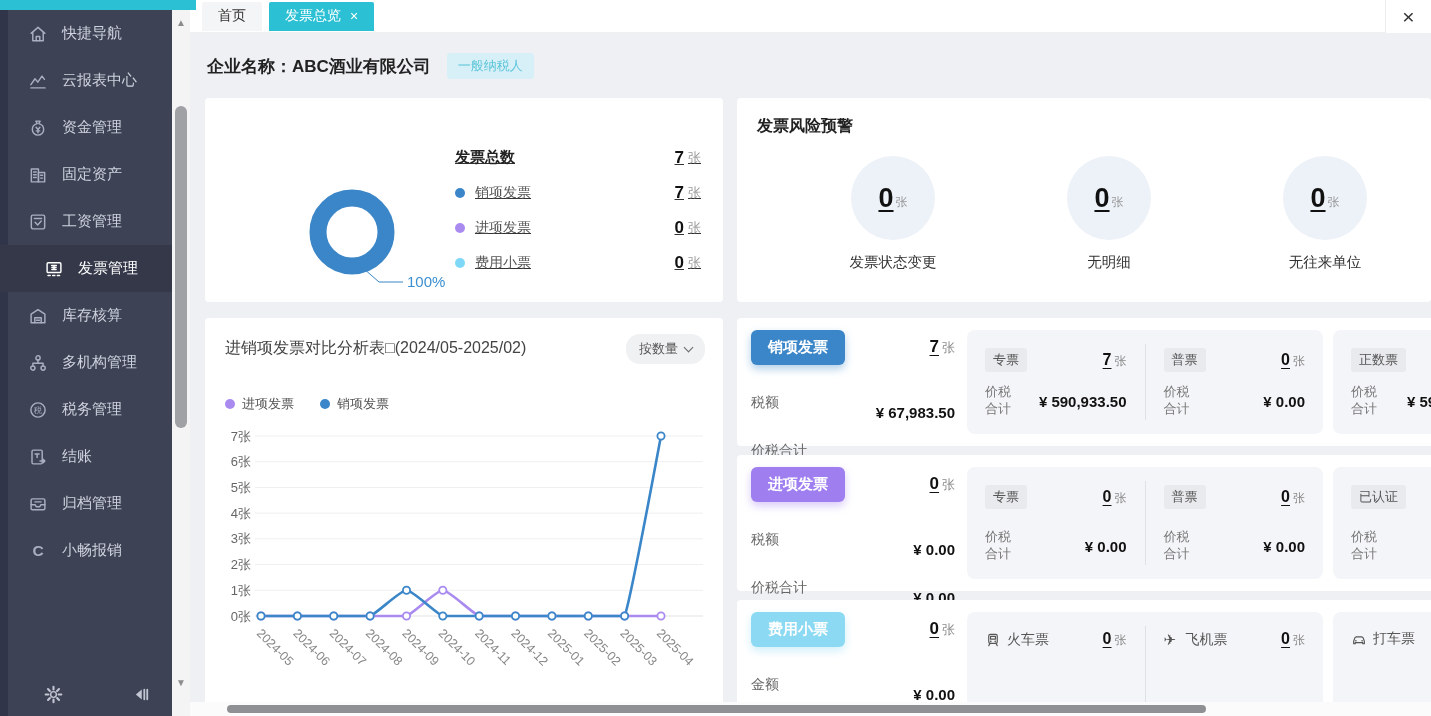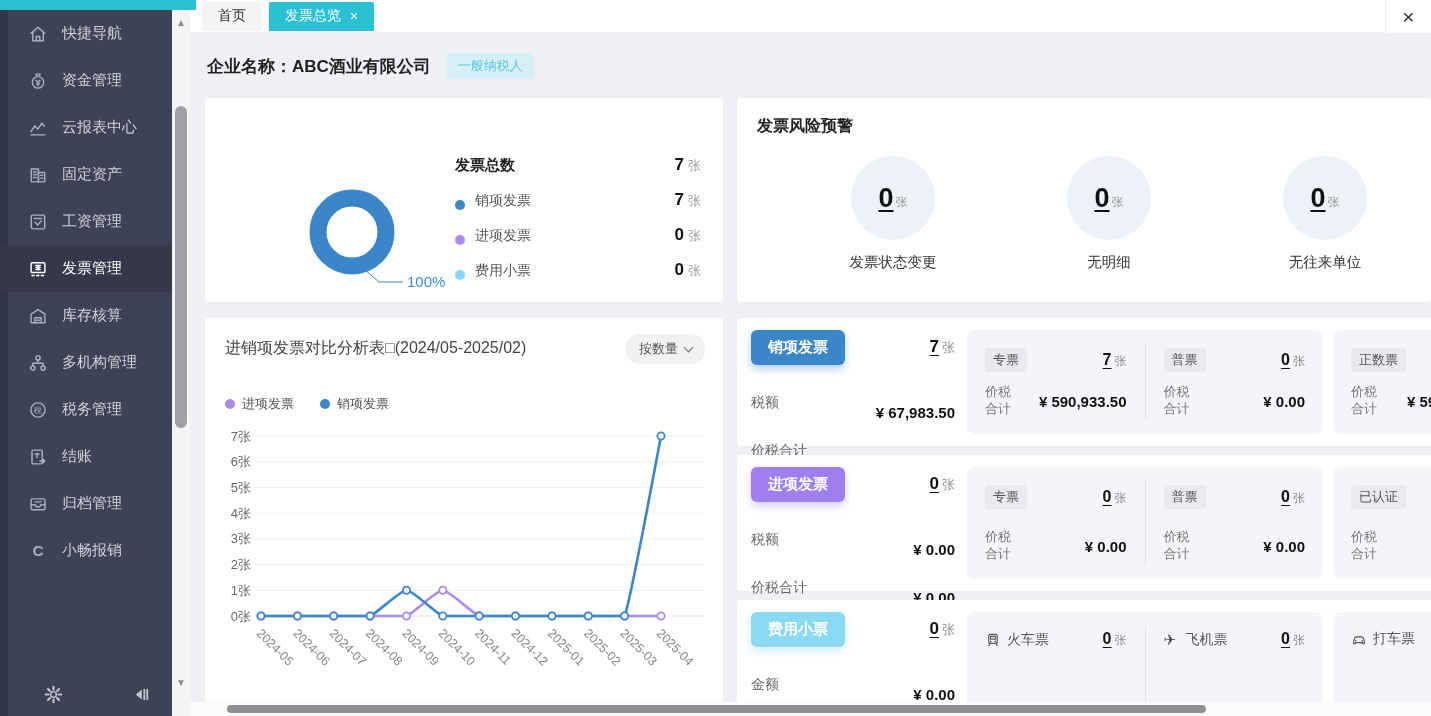--- a/index.html
+++ b/index.html
@@ -7,21 +7,21 @@
   body { font-family: "Liberation Sans", "DejaVu Sans", sans-serif; background: #fff; position: relative; color: #333; }
 
   
   .sidebar { position: absolute; left: 0; top: 0; width: 190px; height: 716px; background: #3d4254; }
   .side-edge { position: absolute; left: 0; top: 0; width: 8px; height: 716px; background: #31354a; }
   .side-accent { position: absolute; left: 0; top: 0; width: 196px; height: 10px; background: #2bc0d4; z-index: 6; }
   .side-menu { position: absolute; left: 8px; top: 10px; width: 164px; text-align: center; }
   .side-item { display: flex; align-items: center; height: 47px; padding-left: 20px; gap: 14px; color: #ced2de; font-size: 15px; cursor: pointer; }
   .side-item .ic { width: 20px; height: 20px; color: #a9afc0; flex: 0 0 20px; }
   .side-item .ic svg { width: 100%; height: 100%; }
-  .side-item.active { background: #343849; color: #fff; margin-left: -8px; padding-left: 28px; }
+  .side-item.active { background: #343849; color: #fff; margin-left: -8px; padding-left: 44px; }
   .side-item.active .ic { color: #fff; }
   .side-footer { position: absolute; left: 8px; bottom: 0; width: 164px; height: 44px; display: flex; align-items: center; }
   .side-footer .ic { width: 19px; height: 19px; color: #c3c7d4; cursor: pointer; }
   .side-footer .ic svg { width: 100%; height: 100%; }
   .gear-slot { margin-left: 36px; }
   .collapse-slot { margin-left: auto; margin-right: 22px; }
   .side-scrollbar { position: absolute; left: 172px; top: 10px; width: 18px; height: 706px; background: #f4f4f4; }
   .tri { font-size: 10px; color: #8c8c8c; line-height: 1; }
   .sb-up { position: absolute; top: 8px; left: 0; width: 18px; text-align: center; cursor: pointer; }
   .sb-down { position: absolute; bottom: 28px; left: 0; width: 18px; text-align: center; cursor: pointer; }
@@ -40,21 +40,21 @@
   .company-line { font-size: 17px; font-weight: bold; color: #222; }
   .taxpayer-badge { background: #d7f0f7; color: #5cc5da; font-size: 13px; padding: 4px 11px; border-radius: 3px; }
 
   .card { position: absolute; background: #fff; border-radius: 4px; }
   .card-title { display: flex; align-items: center; gap: 8px; padding: 18px 0 0 20px; font-size: 16px; font-weight: bold; color: #222; }
   .qmark { width: 16px; height: 16px; border: 1px solid #999; border-radius: 50%; color: #888; font-size: 11px; font-weight: normal; display: inline-flex; align-items: center; justify-content: center; cursor: pointer; }
 
   #card-dist { left: 15px; top: 65px; width: 518px; height: 204px; }
   #donut-wrap { position: absolute; left: 0; top: 40px; width: 250px; height: 164px; }
   #dist-legend { position: absolute; left: 250px; right: 22px; top: 42px; }
-  .dl-row { height: 35px; display: flex; align-items: flex-end; }
+  .dl-row { height: 35px; display: flex; align-items: center; text-decoration: underline; }
   .dl-dot { width: 10px; height: 10px; border-radius: 50%; margin-right: 10px; }
   .dl-label { font-size: 14px; color: #555; }
   .dl-row.total .dl-label { font-size: 15px; font-weight: bold; color: #222; }
   .dl-val { margin-left: auto; font-size: 17px; font-weight: bold; color: #111; }
   .dl-unit { font-size: 13px; color: #999; font-weight: normal; margin-left: 4px; }
 
   #card-risk { left: 547px; top: 65px; width: 694px; height: 204px; }
   .risk-item { position: absolute; top: 58px; width: 160px; text-align: center; }
   .risk-circle { width: 84px; height: 84px; border-radius: 50%; background: #edf1f8; margin: 0 auto; display: flex; align-items: center; justify-content: center; cursor: pointer; }
   .risk-num { font-size: 27px; font-weight: bold; color: #111; text-decoration: underline; text-underline-offset: 3px; }
@@ -111,31 +111,31 @@
       <div class="side-item">
         <span class="ic"><svg viewBox="0 0 18 18" fill="none" stroke="currentColor" stroke-width="1.3" stroke-linecap="round" stroke-linejoin="round">
             <path d="M2.8 8.4 9 3l6.2 5.4"></path>
             <path d="M4.3 7.6V15h9.4V7.6"></path>
             <path d="M7.4 15v-3.8h3.2V15"></path>
           </svg></span>
         <span>快捷导航</span>
       </div>
       <div class="side-item">
         <span class="ic"><svg viewBox="0 0 18 18" fill="none" stroke="currentColor" stroke-width="1.3" stroke-linecap="round" stroke-linejoin="round">
+            <path d="M2.6 12.3 6.3 7l2.5 3 3.8-5.4 2.2 2.9"></path>
+            <path d="M2.6 15.2h12.8"></path>
+          </svg></span>
+        <span>云报表中心</span>
+      </div>
+      <div class="side-item">
+        <span class="ic"><svg viewBox="0 0 18 18" fill="none" stroke="currentColor" stroke-width="1.3" stroke-linecap="round" stroke-linejoin="round">
             <path d="M7.1 2.8h3.8l-1.2 2.3c2.6.7 4.4 2.8 4.4 5.2a5.1 5.1 0 0 1-10.2 0c0-2.4 1.8-4.5 4.4-5.2L7.1 2.8Z"></path>
             <path d="M7.3 8.3 9 10.3l1.7-2M9 10.3v2.9M7.5 11.6h3"></path>
           </svg></span>
         <span>资金管理</span>
-      </div>
-      <div class="side-item">
-        <span class="ic"><svg viewBox="0 0 18 18" fill="none" stroke="currentColor" stroke-width="1.3" stroke-linecap="round" stroke-linejoin="round">
-            <path d="M2.6 12.3 6.3 7l2.5 3 3.8-5.4 2.2 2.9"></path>
-            <path d="M2.6 15.2h12.8"></path>
-          </svg></span>
-        <span>云报表中心</span>
       </div>
       <div class="side-item">
         <span class="ic"><svg viewBox="0 0 18 18" fill="none" stroke="currentColor" stroke-width="1.3" stroke-linecap="round" stroke-linejoin="round">
             <rect x="3" y="3.6" width="6.4" height="11.6"></rect>
             <rect x="9.4" y="6.8" width="5.6" height="8.4"></rect>
             <path d="M5 6.3h2.4M5 8.8h2.4M5 11.3h2.4M11.3 9.3h1.8M11.3 11.8h1.8"></path>
           </svg></span>
         <span>固定资产</span>
       </div>
       <div class="side-item">

